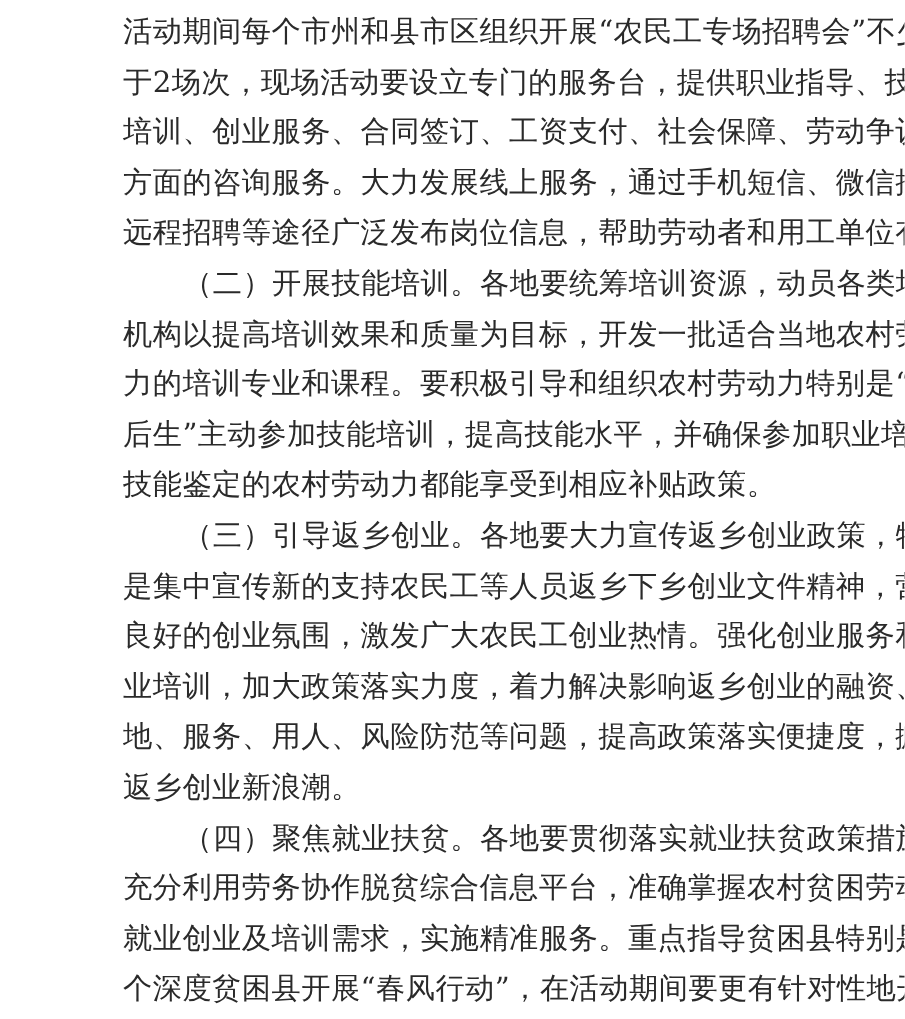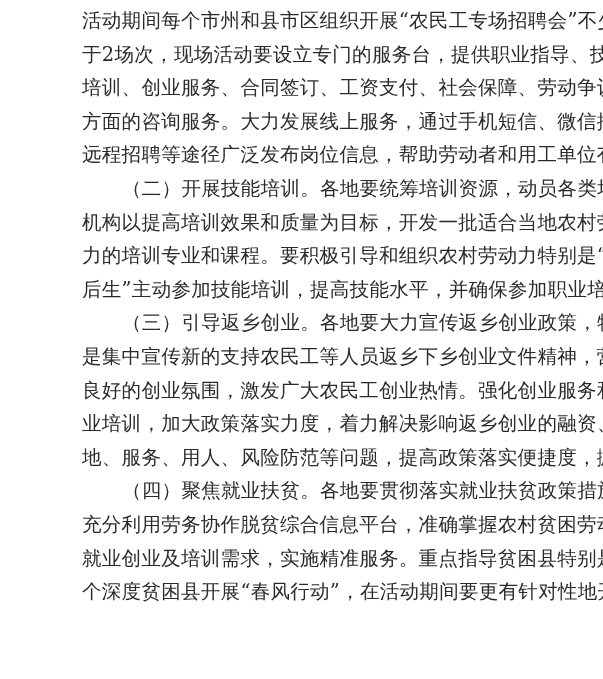--- a/index.html
+++ b/index.html
@@ -22,22 +22,24 @@
 <div class="page">
   <div class="line">活动期间每个市州和县市区组织开展“农民工专场招聘会”不少</div>
   <div class="line">于2场次，现场活动要设立专门的服务台，提供职业指导、技能</div>
   <div class="line">培训、创业服务、合同签订、工资支付、社会保障、劳动争议等</div>
   <div class="line">方面的咨询服务。大力发展线上服务，通过手机短信、微信推送、</div>
   <div class="line">远程招聘等途径广泛发布岗位信息，帮助劳动者和用工单位有效</div>
   <div class="line indent">（二）开展技能培训。各地要统筹培训资源，动员各类培训</div>
   <div class="line">机构以提高培训效果和质量为目标，开发一批适合当地农村劳动</div>
   <div class="line">力的培训专业和课程。要积极引导和组织农村劳动力特别是“两</div>
   <div class="line">后生”主动参加技能培训，提高技能水平，并确保参加职业培训、</div>
+  <div class="line last">技能鉴定的农村劳动力都能享受到相应补贴政策。</div>
   <div class="line indent">（三）引导返乡创业。各地要大力宣传返乡创业政策，特别</div>
   <div class="line">是集中宣传新的支持农民工等人员返乡下乡创业文件精神，营造</div>
   <div class="line">良好的创业氛围，激发广大农民工创业热情。强化创业服务和创</div>
   <div class="line">业培训，加大政策落实力度，着力解决影响返乡创业的融资、用</div>
   <div class="line">地、服务、用人、风险防范等问题，提高政策落实便捷度，掀起</div>
+  <div class="line last">返乡创业新浪潮。</div>
   <div class="line indent">（四）聚焦就业扶贫。各地要贯彻落实就业扶贫政策措施，</div>
   <div class="line">充分利用劳务协作脱贫综合信息平台，准确掌握农村贫困劳动力</div>
   <div class="line">就业创业及培训需求，实施精准服务。重点指导贫困县特别是11</div>
   <div class="line">个深度贫困县开展“春风行动”，在活动期间要更有针对性地开展</div>
 </div>
 
 </body></html>

